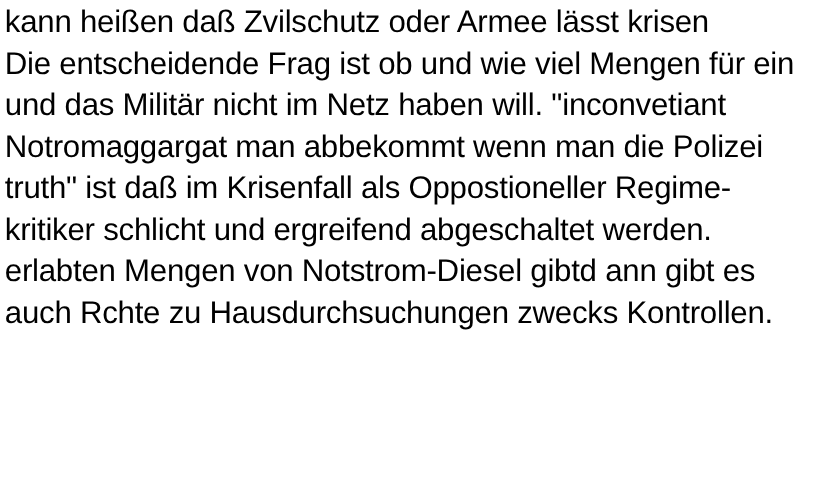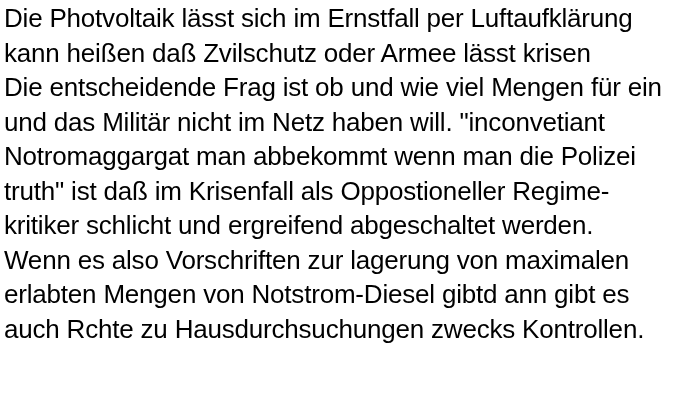--- a/index.html
+++ b/index.html
@@ -27,23 +27,21 @@
     line-height: 34.5px;
     letter-spacing: -0.2px;
     color: #000000;
     white-space: nowrap;
   }
 </style>
 </head>
 <body>
 
 <div class="page">
-  <p class="line">Die Photvoltaik lässt sich im Ernstfall per Luftaufklärung</p>
   <p class="line">kann heißen daß Zvilschutz oder Armee lässt krisen</p>
   <p class="line">Die entscheidende Frag ist ob und wie viel Mengen für ein</p>
   <p class="line">und das Militär nicht im Netz haben will. "inconvetiant</p>
   <p class="line">Notromaggargat man abbekommt wenn man die Polizei</p>
   <p class="line">truth" ist daß im Krisenfall als Oppostioneller Regime-</p>
   <p class="line">kritiker schlicht und ergreifend abgeschaltet werden.</p>
-  <p class="line">Wenn es also Vorschriften zur lagerung von maximalen</p>
   <p class="line">erlabten Mengen von Notstrom-Diesel gibtd ann gibt es</p>
   <p class="line">auch Rchte zu Hausdurchsuchungen zwecks Kontrollen.</p>
 </div>
 
 </body></html>

